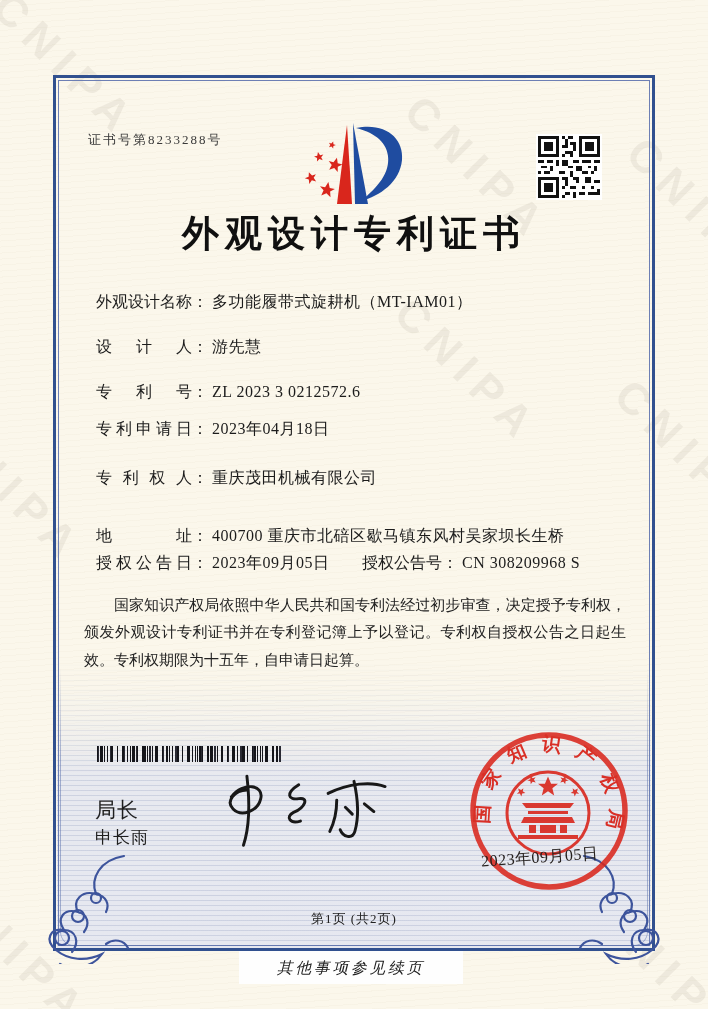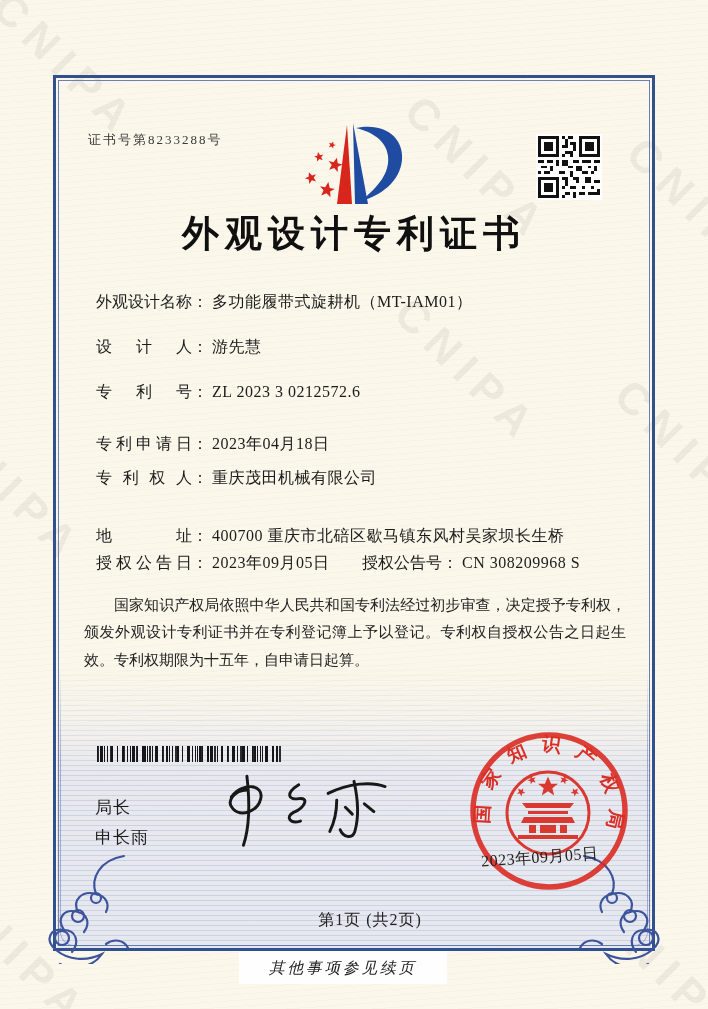--- a/index.html
+++ b/index.html
@@ -51,32 +51,32 @@
       color:#222;}
   .paras p{margin:0 0 2px 0;text-indent:2em;text-align:justify;}
   
   .barcode{position:absolute;left:97px;top:746px;width:184px;height:16px;
       background:
         repeating-linear-gradient(90deg,#15151a 0 1px,rgba(0,0,0,0) 1px 5px),
         repeating-linear-gradient(90deg,rgba(0,0,0,0) 0 3px,#15151a 3px 5px,rgba(0,0,0,0) 5px 11px),
         repeating-linear-gradient(90deg,#2a2a33 0 2px,rgba(0,0,0,0) 2px 7px,#15151a 7px 8px,rgba(0,0,0,0) 8px 13px);}
   
   .sig-role{position:absolute;left:95px;top:796px;font-family:"Liberation Sans",sans-serif;
-      font-size:17px;color:#1e1e1e;letter-spacing:1px;}
+      font-size:21px;color:#1e1e1e;letter-spacing:1px;}
   .sig-name{position:absolute;left:95px;top:826px;font-family:Liberation Mono, monospace;
       font-size:17px;color:#1e1e1e;letter-spacing:1px;}
   .sig-script{position:absolute;left:202px;top:770px;width:190px;height:84px;}
   
   .seal{position:absolute;left:461px;top:729px;width:176px;height:168px;opacity:.95;}
   .seal-date{position:absolute;left:481px;top:847px;width:130px;font-size:16px;color:#26211f;
       letter-spacing:0.5px;transform:rotate(-4deg);white-space:nowrap;}
   
   .page-info{position:absolute;left:53px;top:910px;width:602px;text-align:center;
-      font-size:16px;color:#222;letter-spacing:1px;padding-left:16px;}
-  .cont-note{position:absolute;left:239px;top:951px;width:208px;height:33px;background:#fefefe;
+      font-size:13px;color:#222;letter-spacing:1px;}
+  .cont-note{position:absolute;left:239px;top:951px;width:224px;height:33px;background:#fefefe;
       text-align:center;line-height:33px;font-size:15.5px;letter-spacing:3px;color:#222;font-style:italic;}
 </style>
 </head>
 <body>
 
 <div class="page">
 
   <div class="wm" style="left:18px;top:-18px;">CNIPA</div>
   <div class="wm" style="left:430px;top:86px;">CNIPA</div>
   <div class="wm" style="left:652px;top:128px;">CNIPA</div>
@@ -195,21 +195,21 @@
   <div class="fields">
     <div class="frow" style="top:0px;">
       <span class="flabel">外观设计名称</span><span class="fcolon">：</span><span class="fvalue">多功能履带式旋耕机（MT-IAM01）</span>
     </div>
     <div class="frow" style="top:45px;">
       <span class="flabel">设计人</span><span class="fcolon">：</span><span class="fvalue">游先慧</span>
     </div>
     <div class="frow" style="top:90px;">
       <span class="flabel">专利号</span><span class="fcolon">：</span><span class="fvalue">ZL 2023 3 0212572.6</span>
     </div>
-    <div class="frow" style="top:142px;">
+    <div class="frow" style="top:127px;">
       <span class="flabel">专利申请日</span><span class="fcolon">：</span><span class="fvalue">2023年04月18日</span>
     </div>
     <div class="frow" style="top:176px;">
       <span class="flabel">专利权人</span><span class="fcolon">：</span><span class="fvalue">重庆茂田机械有限公司</span>
     </div>
     <div class="frow" style="top:234px;">
       <span class="flabel">地址</span><span class="fcolon">：</span><span class="fvalue">400700 重庆市北碚区歇马镇东风村吴家坝长生桥</span>
     </div>
     <div class="frow" style="top:261px;">
       <span class="flabel">授权公告日</span><span class="fcolon">：</span><span class="fvalue">2023年09月05日</span>

